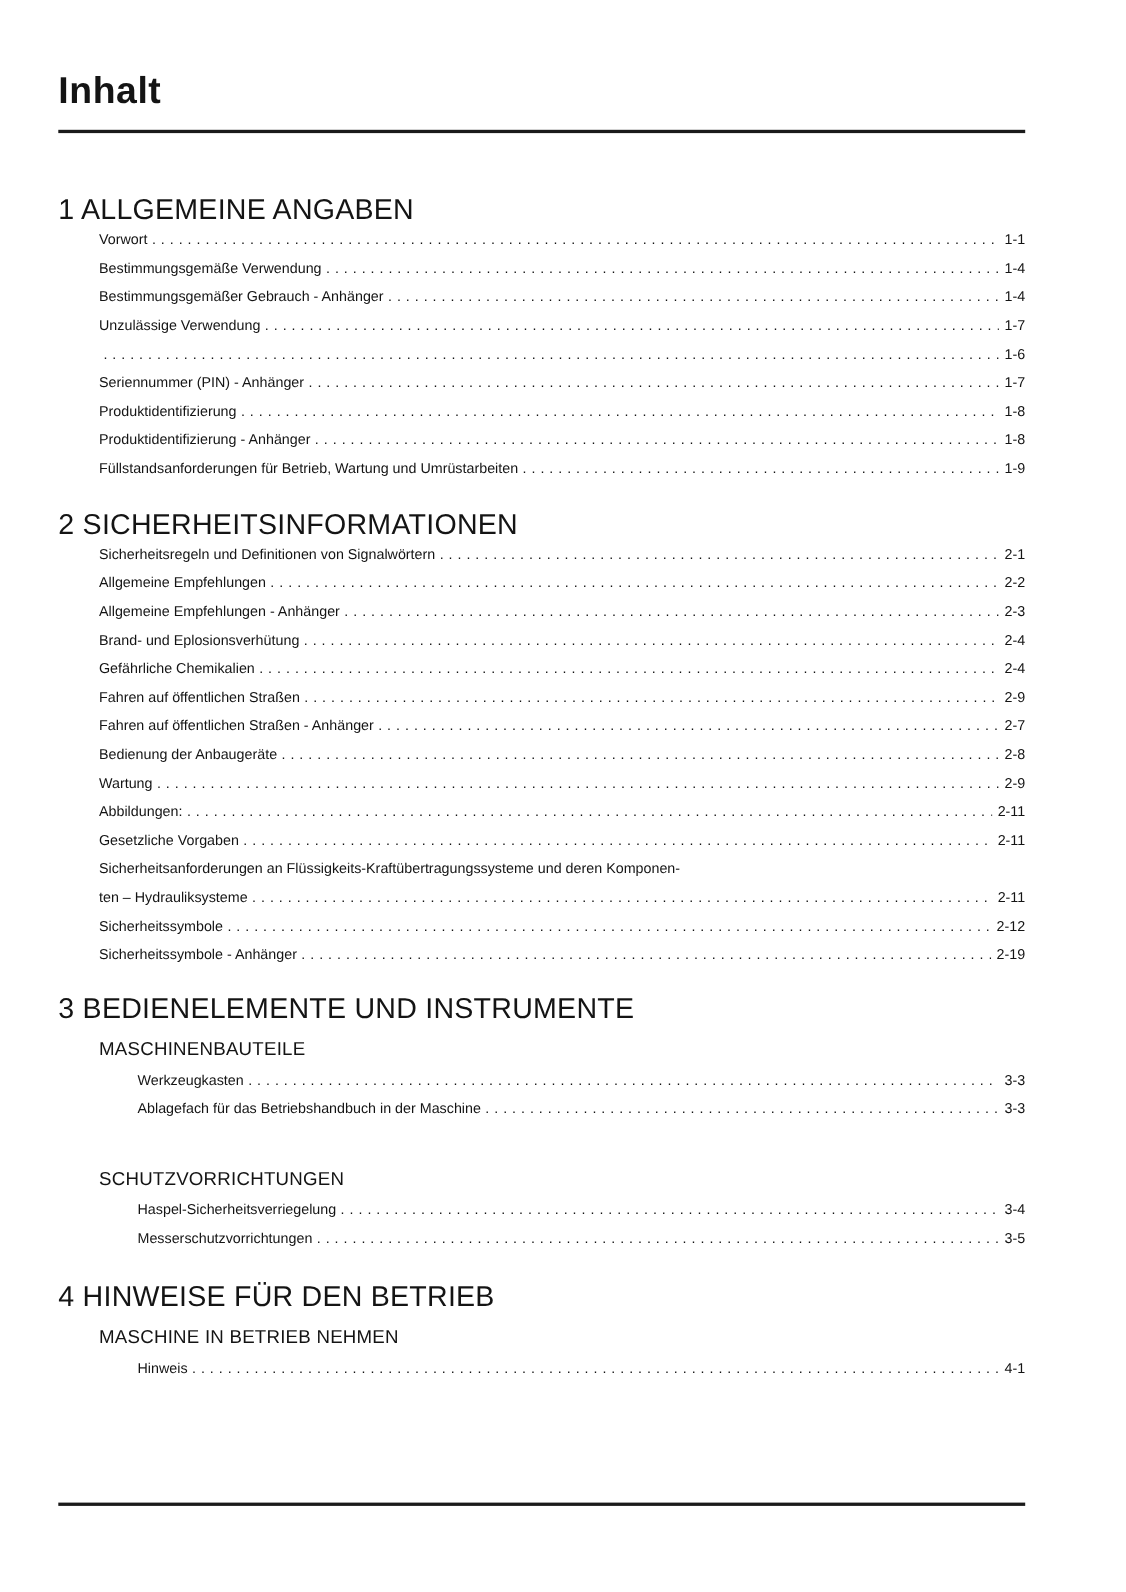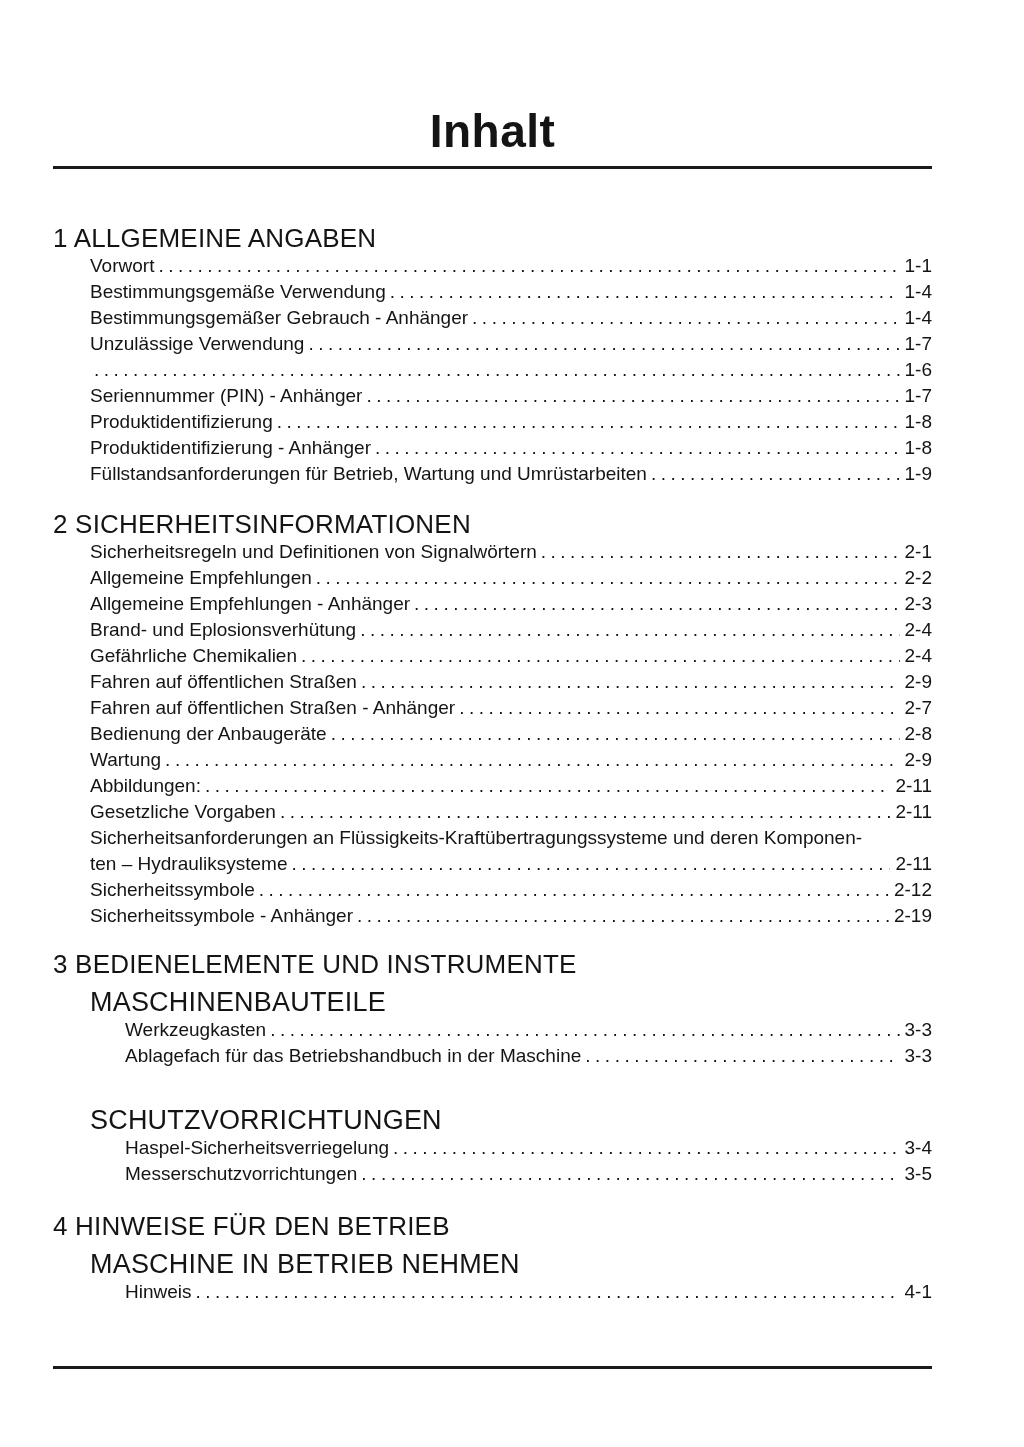--- a/index.html
+++ b/index.html
@@ -7,43 +7,42 @@
     position:relative;
     width:1024px; height:1447px;
     background:#ffffff;
     color:#141414;
     font-family:"Liberation Sans", sans-serif;
     overflow:hidden;
   }
   .content { position:absolute; left:53px; right:92px; top:0; }
   .doc-title {
     margin:0 0 16px 0;
-    padding-top:112px;
-    text-align:center;
-    font-size:46px; line-height:38px; font-weight:bold;
+    padding-top:64px;
+    font-size:34px; line-height:38px; font-weight:bold;
     letter-spacing:0.5px;
   }
   .rule { border:0; border-top:3px solid #1a1a1a; margin:0; }
   .section-heading {
     font-size:26px; line-height:30px; font-weight:400;
     margin:22px 0 0 0;
     letter-spacing:0.2px;
     white-space:nowrap;
   }
   .mt-first { margin-top:54px; }
   .mt-s3 { margin-top:20px; }
   .mt-s4 { margin-top:24px; }
   .sub-heading {
-    font-size:27px; line-height:30px; font-weight:400;
+    font-size:17px; line-height:30px; font-weight:400;
     margin:8px 0 0 37px;
     letter-spacing:0.2px;
     white-space:nowrap;
   }
   .sub-gap { margin-top:36px; }
-  .entries { font-size:19px; }
+  .entries { font-size:13px; }
   .row { display:flex; align-items:baseline; line-height:26px; }
   .lvl1 { margin-left:37px; }
   .lvl2 { margin-left:72px; }
   .lbl { white-space:nowrap; }
   .lbl-line { white-space:nowrap; line-height:26px; }
   .dots { flex:1 1 auto; overflow:hidden; white-space:nowrap; margin:0 5px 0 4px; }
   .dots::after {
     content:"......................................................................................................................................................................";
     letter-spacing:4.5px;
   }

